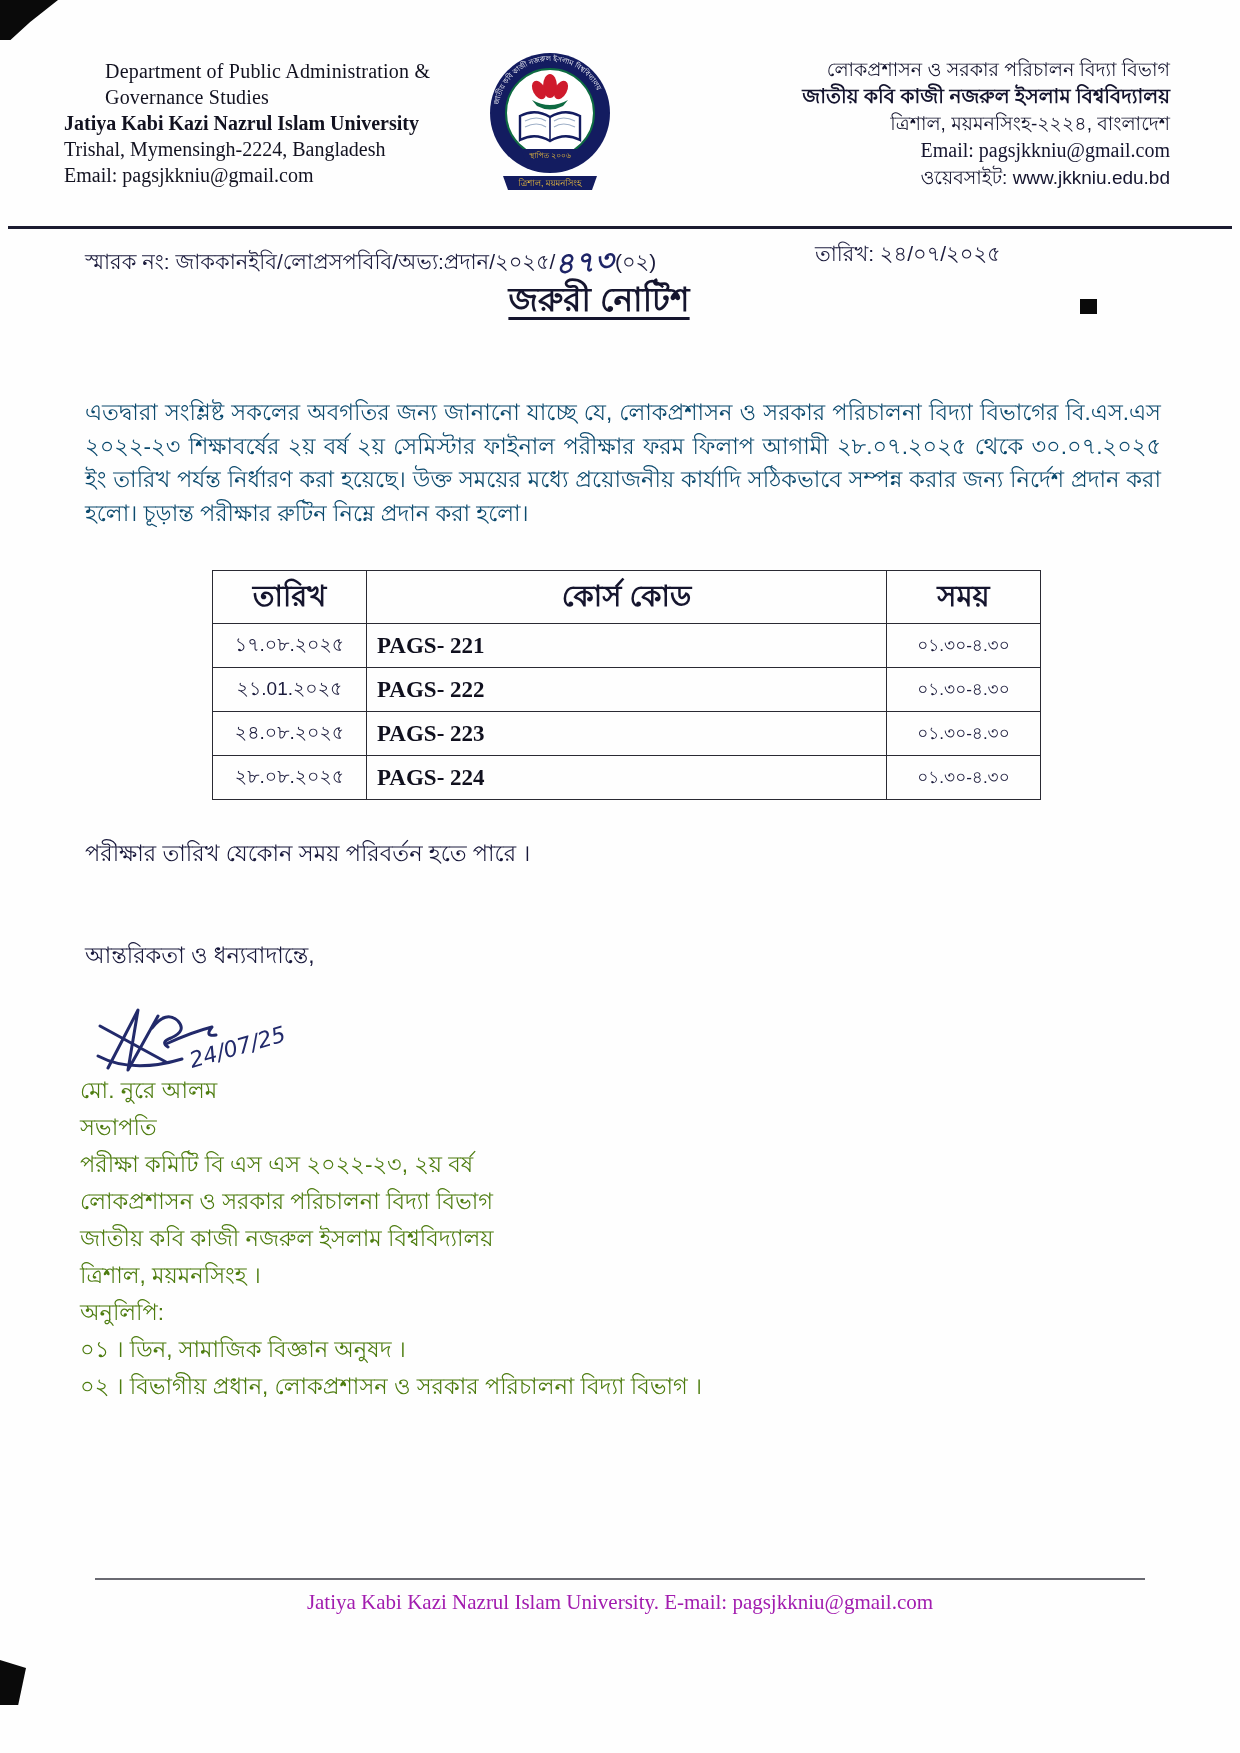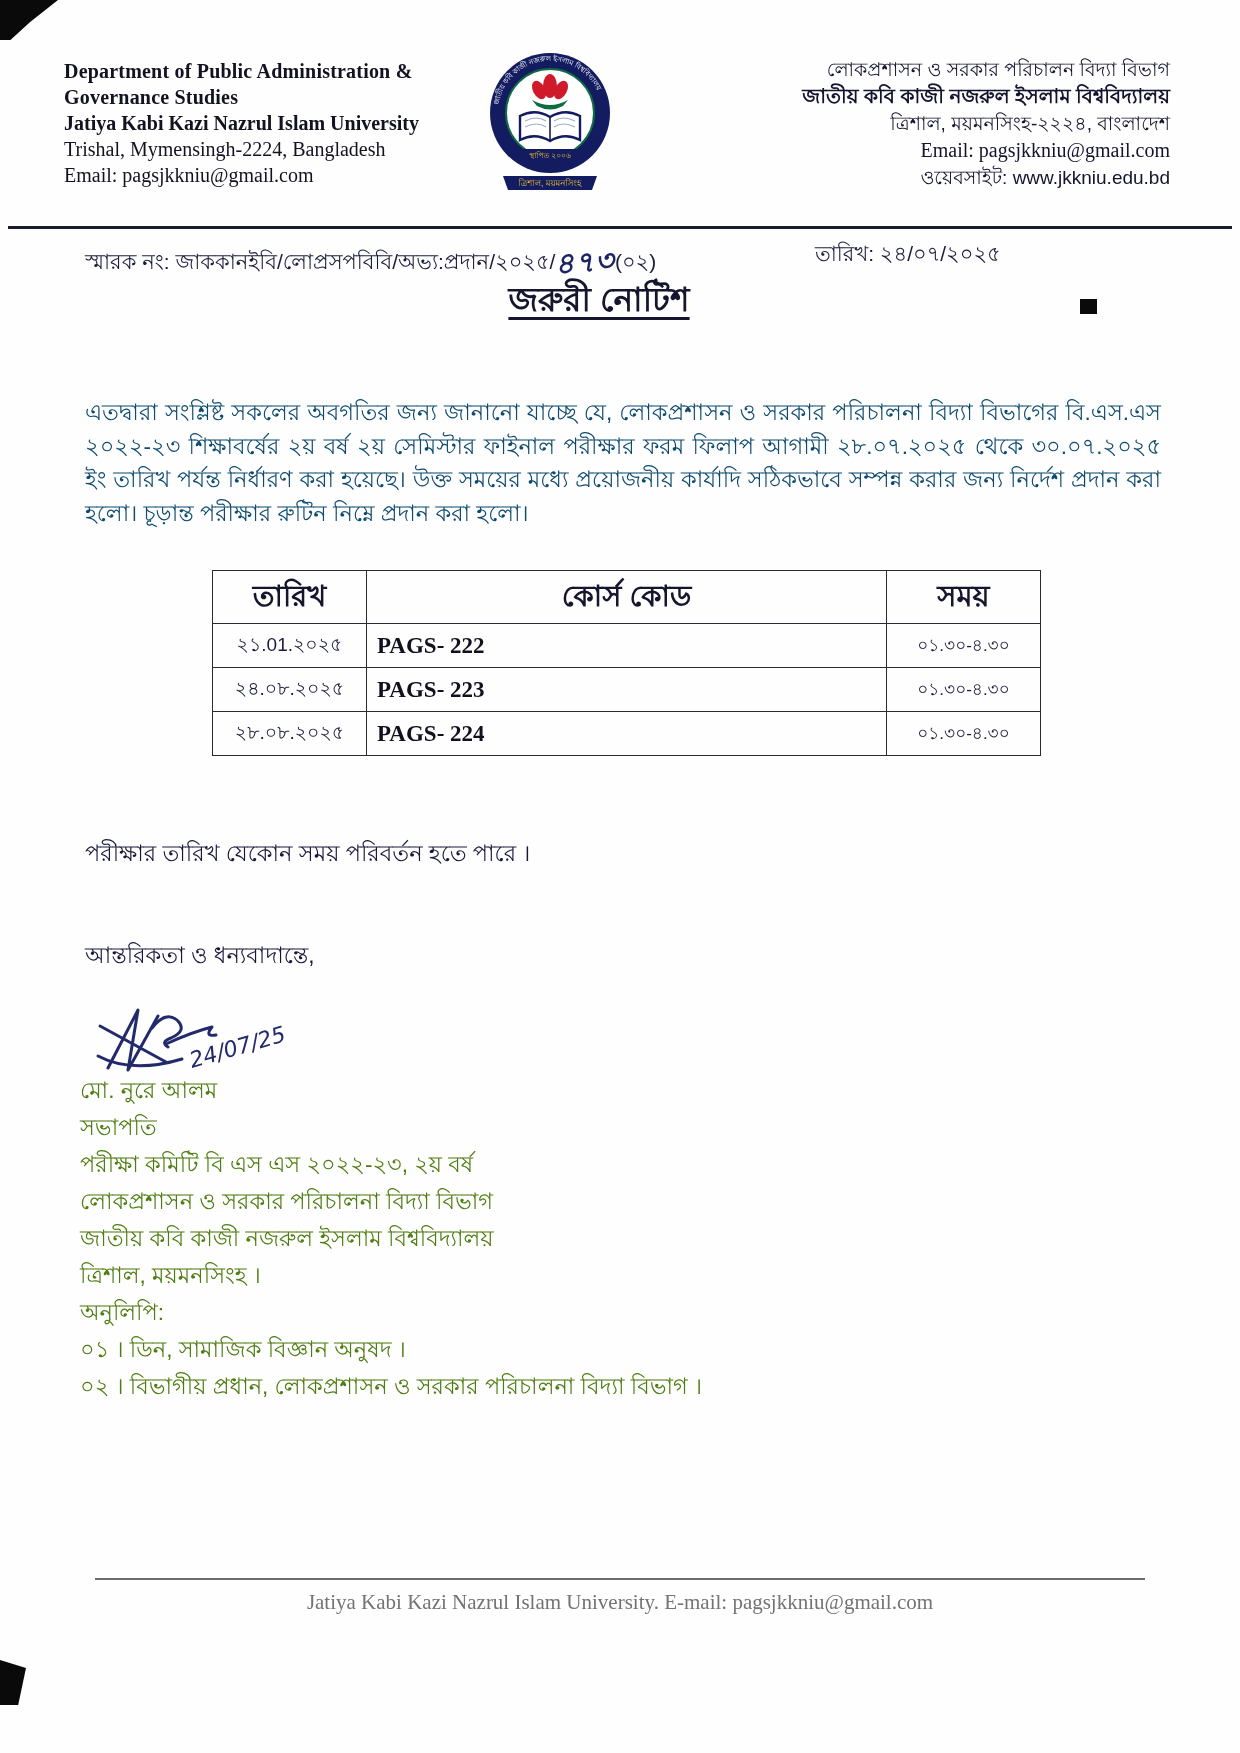--- a/index.html
+++ b/index.html
@@ -6,21 +6,21 @@
   .page{position:relative;width:1240px;height:1753px;margin:0 auto;background:#fefefe;
         font-family:"Liberation Sans",sans-serif;color:#1b1b3c;overflow:hidden;}
   .abs{position:absolute;}
   
   .artifact{position:absolute;background:#0a0a0a;}
   .art-tl{left:0;top:0;width:58px;height:40px;clip-path:polygon(0 0,100% 0,52% 55%,18% 100%,0 100%);}
   .art-right{left:1080px;top:299px;width:17px;height:15px;}
   .art-bl{left:0;top:1660px;width:26px;height:45px;clip-path:polygon(0 0,100% 18%,70% 100%,0 100%);}
   
   .hdr-left{left:64px;top:58px;width:380px;font-family:"Liberation Serif",serif;font-size:20px;line-height:26px;color:#121220;}
-  .hdr-left .semi{font-weight:700;letter-spacing:.2px;}
+  .hdr-left .semi{font-weight:400;letter-spacing:.2px;margin-left:41px;}
   .hdr-left .bold{font-weight:700;}
   .hdr-right{right:70px;top:56px;width:430px;text-align:right;font-size:19px;line-height:27px;color:#14142e;}
   .hdr-right .bold{font-weight:700;font-size:20px;}
   .hdr-right .latin{font-family:"Liberation Serif",serif;font-size:20px;}
   .logo{left:487px;top:50px;}
   
   .divider{left:8px;top:226px;width:1224px;height:3px;background:#1c1c30;}
   .memo{left:85px;top:236px;font-size:21px;white-space:nowrap;}
   .memo .hand{display:inline-block;font-size:29px;font-style:italic;font-weight:600;color:#1d2466;
               transform:rotate(-4deg) translateY(3px);letter-spacing:1px;}
@@ -38,21 +38,21 @@
   table.sched th{height:50px;font-size:29px;font-weight:600;text-align:center;color:#15152e;}
   table.sched td{height:41px;}
   td.c-date{text-align:center;font-size:19px;}
   td.c-course{font-family:"Liberation Serif",serif;font-weight:700;font-size:23px;padding-left:10px;color:#10101e;}
   td.c-time{text-align:center;font-size:17px;}
   
   .sig-svg{left:92px;top:998px;}
   .sig-block{left:80px;top:1072px;font-size:22.5px;line-height:37px;color:#4d7c0f;}
   
   .foot-rule{left:95px;top:1578px;width:1050px;height:2px;background:#6a6a72;}
-  .footer{left:0;top:1590px;width:1240px;text-align:center;font-family:"Liberation Serif",serif;font-size:21px;color:#737373;}
+  .footer{left:0;top:1590px;width:1240px;text-align:center;font-family:"Liberation Serif",serif;font-size:21px;color:#a21caf;}
 </style>
 </head>
 <body>
 
 <div class="page">
 
   <div class="artifact art-tl"></div>
   <div class="artifact art-right"></div>
   <div class="artifact art-bl"></div>
 
@@ -127,20 +127,25 @@
       </colgroup>
     <thead>
       <tr>
         <th>তারিখ</th>
         <th>কোর্স কোড</th>
         <th>সময়</th>
       </tr>
     </thead>
     <tbody>
       <tr>
+        <td class="c-date">১৭.০৮.২০২৫</td>
+        <td class="c-course">PAGS- 221</td>
+        <td class="c-time">০১.৩০-৪.৩০</td>
+      </tr>
+      <tr>
         <td class="c-date">২১.01.২০২৫</td>
         <td class="c-course">PAGS- 222</td>
         <td class="c-time">০১.৩০-৪.৩০</td>
       </tr>
       <tr>
         <td class="c-date">২৪.০৮.২০২৫</td>
         <td class="c-course">PAGS- 223</td>
         <td class="c-time">০১.৩০-৪.৩০</td>
       </tr>
       <tr>

